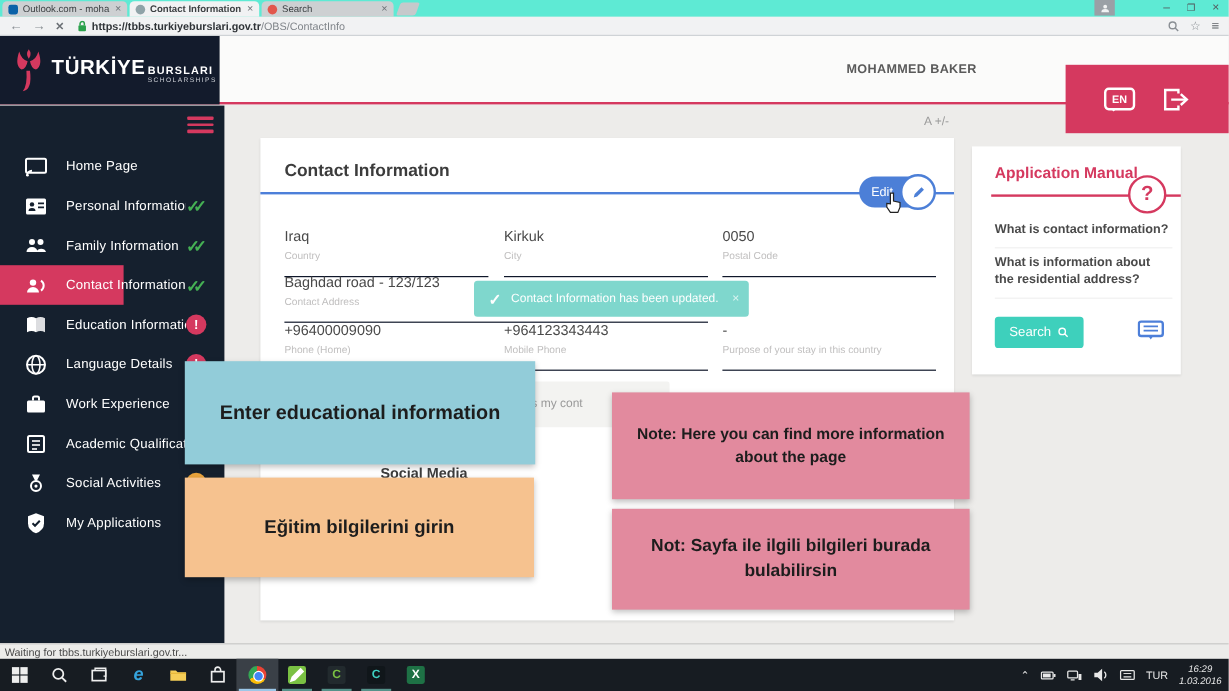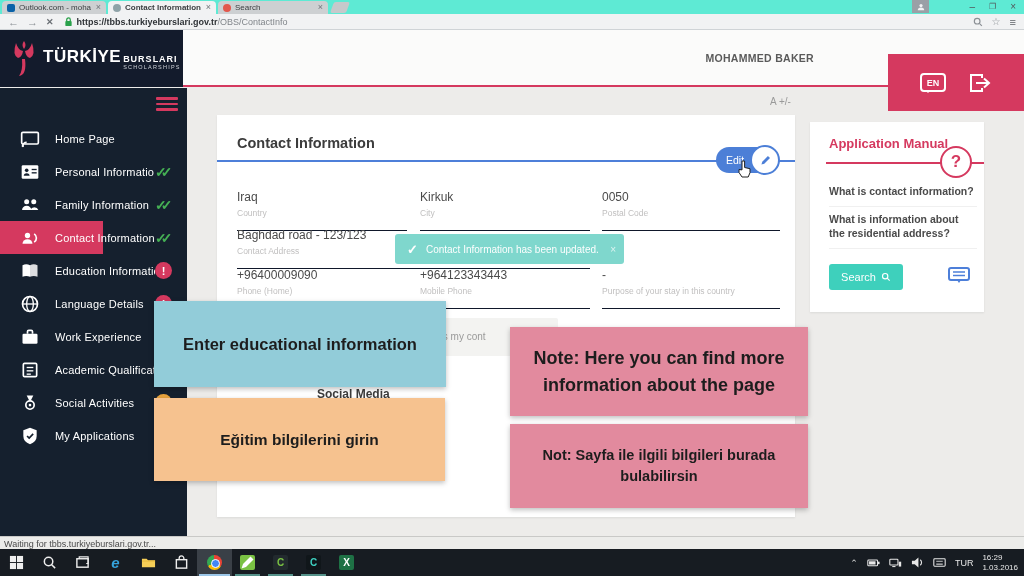--- a/index.html
+++ b/index.html
@@ -85,39 +85,39 @@
   .manual-line { position:absolute; left:16px; top:40px; width:158px; height:2px; background:#d5395f; }
   .qmark { position:absolute; right:12px; top:24px; width:32px; height:32px; background:#fff; border:2px solid #d5395f; border-radius:50%; color:#d5395f; font-size:17px; font-weight:bold; display:flex; align-items:center; justify-content:center; }
   .mq { position:absolute; left:19px; font-size:10.5px; font-weight:bold; color:#4a4a4a; width:148px; line-height:1.35; padding-bottom:8px; border-bottom:1px solid #f0f0f0; }
   .search-btn { position:absolute; left:19px; top:142px; width:74px; height:26px; background:#3ed0bc; border-radius:3px; color:#fdfefe; font-size:11px; display:flex; align-items:center; justify-content:center; gap:5px; }
   .kb-icon { position:absolute; right:14px; top:144px; }
 
   
   .note { display:flex; align-items:center; justify-content:center; text-align:center; font-weight:bold; color:#1d1d1d; box-shadow:0 2px 5px rgba(0,0,0,0.25); z-index:50;margin-left:32px; }
   .note.teal { left:122px; top:301px; width:292px; height:86px; background:#92ccd9; font-size:16.5px; }
   .note.orange { left:122px; top:398px; width:291px; height:83px; background:#f6c28f; font-size:15.5px; }
-  .note.pink1 { left:478px; top:327px; width:298px; height:89px; background:#e28a9e; font-size:18px; line-height:1.45; padding:0 16px; }
+  .note.pink1 { left:478px; top:327px; width:298px; height:89px; background:#e28a9e; font-size:13px; line-height:1.45; padding:0 16px; }
   .note.pink2 { left:478px; top:424px; width:298px; height:84px; background:#e28a9e; font-size:14.5px; line-height:1.45; padding:0 32px; }
 
   
   .statusbar { left:0; top:536px; width:1024px; height:13px; background:#ececea; border-top:1px solid #c9c9c7; }
   .status-text { position:absolute; left:4px; top:2px; font-size:9px; color:#4a4a4a; }
   .taskbar { left:0; top:549px; width:1024px; height:27px; background:#171c22; }
   .tb-ic { position:absolute; top:5px; width:17px; height:17px; display:flex; align-items:center; justify-content:center; }
   .tb-ic svg { width:15px; height:15px; }
   .chrome-active-bg { position:absolute; left:197px; top:0; width:35px; height:27px; background:#3a4047; }
   .tb-underline { position:absolute; top:25px; height:2px; background:#86b9d8; }
   .chrome-ball { width:15px; height:15px; border-radius:50%; background:conic-gradient(#ea4335 0 120deg,#fbbc05 120deg 240deg,#34a853 240deg 360deg); position:relative; }
   .chrome-ball::after { content:""; position:absolute; left:4px; top:4px; width:7px; height:7px; background:#4286f5; border:1.2px solid #fff; border-radius:50%; }
   .sq { width:15px; height:15px; border-radius:2px; display:flex; align-items:center; justify-content:center; font-size:10px; font-weight:bold; }
   .tray { position:absolute; right:0; top:0; height:27px; display:flex; align-items:center; gap:9px; padding-right:6px; color:#e8e8e8; }
   .tray svg { width:13px; height:13px; }
   .tray .chev { font-size:9px; color:#dcdcdc; }
   .tray-lang { font-size:9px; }
-  .tray-clock { font-size:8px; text-align:left; line-height:1.25; }
+  .tray-clock { font-size:8px; text-align:center; line-height:1.25;font-style:italic; }
 
   .cursor { left:737px; top:160px; z-index:90; }
 </style>
 </head>
 <body>
 
 <div class="abs tabstrip">
   <div class="tab inactive" style="left:2px;width:104px;">
     <span class="fav outlook"></span>
     <span class="title">Outlook.com - moha</span>

